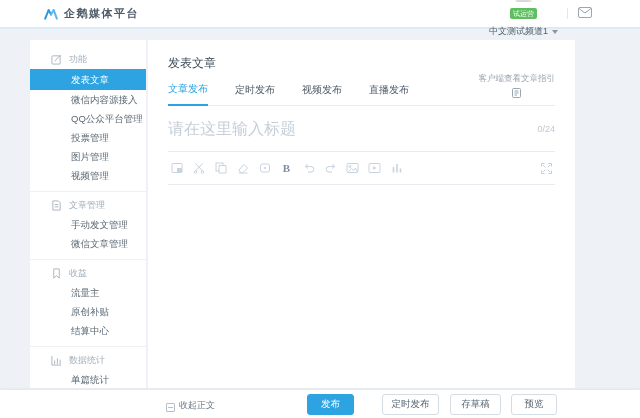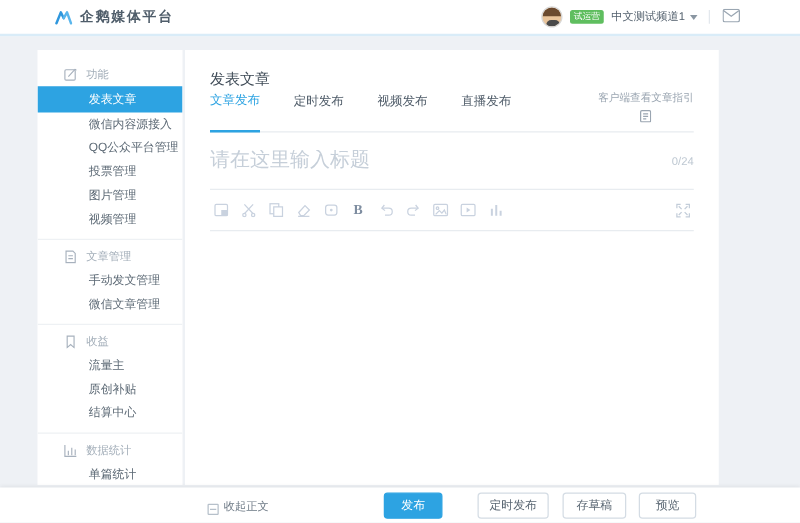--- a/index.html
+++ b/index.html
@@ -11,21 +11,21 @@
     color:#5b6874;
   }
 
   
   .header {
     position:absolute; top:0; left:0; width:640px; height:29px;
     background:#fff; border-bottom:2px solid #d9ecf8;
   }
   .logo { position:absolute; left:44px; top:6px; display:flex; align-items:center; gap:6px; cursor:pointer; }
   .logo-text { font-size:11px; color:#4f5d6a; letter-spacing:1.5px; font-weight:bold; }
-  .account { position:absolute; right:82px; top:0; height:27px; display:flex; align-items:center; gap:6px; }
+  .account { position:absolute; right:82px; top:0; height:27px; display:flex; align-items:center; gap:6px;flex-direction:column; }
   .avatar {
     width:17px; height:17px; border-radius:50%; background:#e9c49b;
     position:relative; overflow:hidden; border:1px solid #d8d8d8; cursor:pointer;
   }
   .avatar .hair { position:absolute; top:0; left:0; width:100%; height:7px; background:#6b4a2f; border-radius:8px 8px 0 0; }
   .avatar .shirt { position:absolute; bottom:0; left:3px; width:11px; height:5px; background:#4a4a4a; border-radius:4px 4px 0 0; }
   .badge { background:#5fbe5f; color:#fff; font-size:7px; line-height:11px; padding:0 3px; border-radius:2px; }
   .account-name { font-size:9px; color:#54616e; cursor:pointer; display:flex; align-items:center; gap:4px; }
   .caret { width:0; height:0; border-left:3px solid transparent; border-right:3px solid transparent; border-top:4px solid #8a96a2; }
   .header-sep { position:absolute; right:72px; top:8px; width:1px; height:11px; background:#e3e8ed; }
@@ -41,21 +41,21 @@
   .side-item.active { background:#2da3e2; color:#fff; height:21px; line-height:21px; }
   .side-divider { border-top:1px solid #eef1f4; margin-top:6px; }
 
   
   .main {
     position:absolute; left:148px; top:40px; width:427px; height:348px;
     background:#fff; padding:0 20px;
   }
   .page-title { padding-top:15px; font-size:12px; color:#3e4a56; }
   .tabs-row { margin-top:9px; height:25px; border-bottom:1px solid #e8ecf0; display:flex; align-items:flex-end; }
-  .tab { font-size:10px; color:#4d5a67; margin-right:27px; padding-bottom:17px; cursor:pointer; }
+  .tab { font-size:10px; color:#4d5a67; margin-right:27px; padding-bottom:8px; cursor:pointer; }
   .tab.active { color:#2da3e2; border-bottom:2px solid #2da3e2; margin-bottom:-1px; }
   .guide { margin-left:auto; font-size:8.5px; color:#9aa5b1; display:flex; align-items:center; gap:3px; padding-bottom:7px; cursor:pointer;flex-direction:column; }
   .title-row { height:46px; border-bottom:1px solid #e8ecf0; display:flex; align-items:center; }
   .title-input { flex:1; border:none; outline:none; font-size:16px; color:#5b6874; font-family:"Liberation Sans",sans-serif; }
   .title-input::placeholder { color:#c6cfd9; }
   .counter { font-size:9px; color:#bec8d2; margin-left:8px; }
   .toolbar { height:33px; border-bottom:1px solid #e8ecf0; display:flex; align-items:center; gap:5px; }
   .tool { width:17px; height:17px; display:flex; align-items:center; justify-content:center; cursor:pointer; border-radius:2px; }
   .tool-bold { font-size:11px; font-weight:bold; color:#7e8da0; font-family:"Liberation Serif",serif; }
   .tool-fullscreen { margin-left:auto; }

